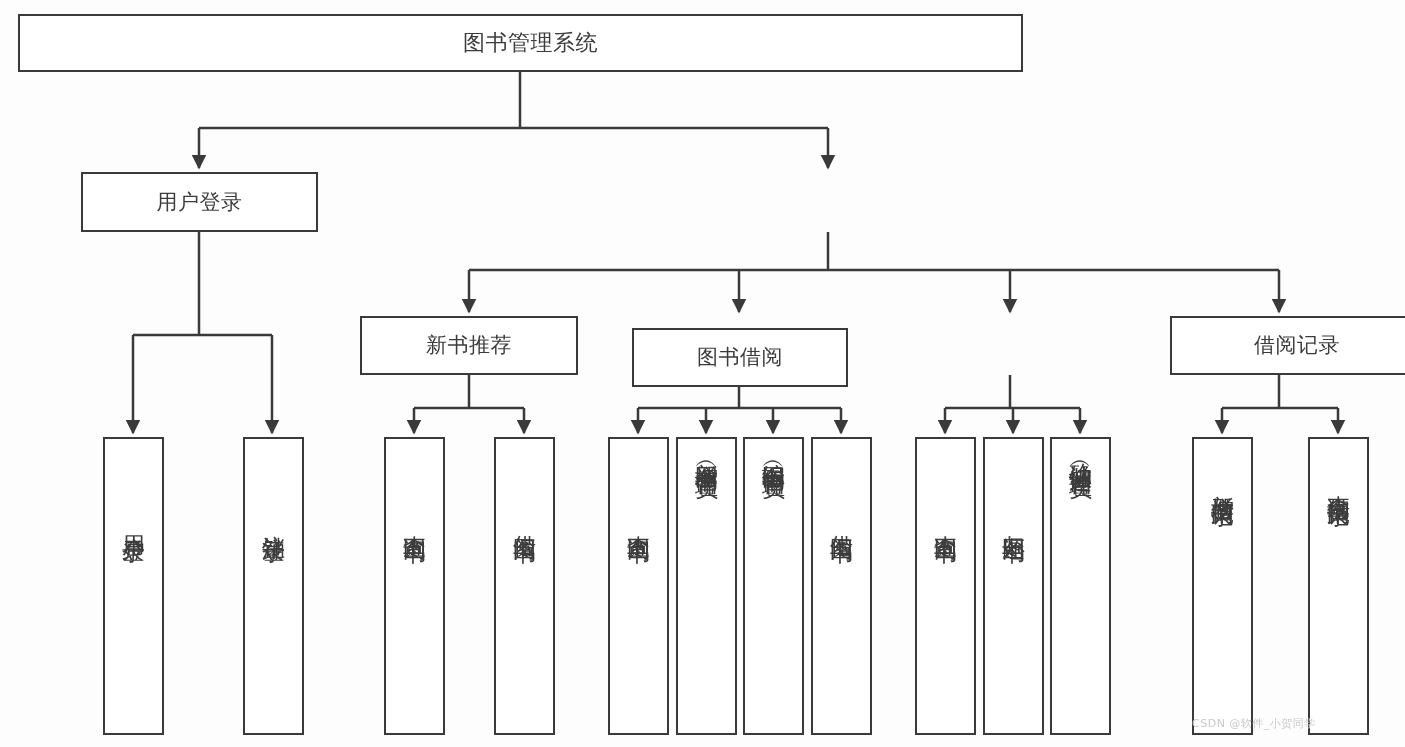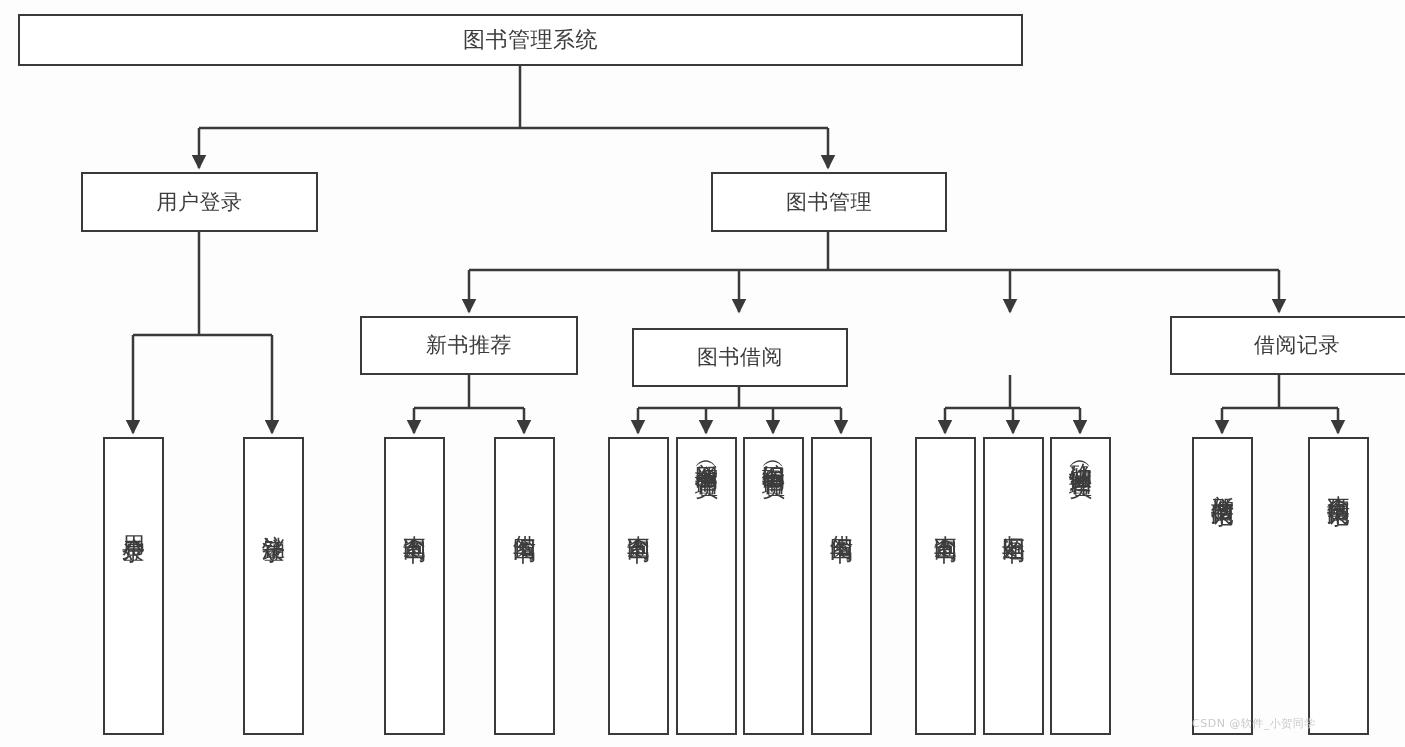--- a/index.html
+++ b/index.html
@@ -122,31 +122,28 @@
       <path d="M 1013 408 L 1013 433" marker-end="url(#arrow)"></path>
       <path d="M 1080 408 L 1080 433" marker-end="url(#arrow)"></path>
 
       <path d="M 1279 375 L 1279 408"></path>
       <path d="M 1222 408 L 1338 408"></path>
       <path d="M 1222 408 L 1222 433" marker-end="url(#arrow)"></path>
       <path d="M 1338 408 L 1338 433" marker-end="url(#arrow)"></path>
     </g>
   </svg>
 
-  <div class="node horiz root" style="left:18px; top:14px; width:1005px; height:52px;padding-left:20px;">
+  <div class="node horiz root" style="left:18px; top:14px; width:1005px; height:58px;padding-left:20px;">
     <span class="label">图书管理系统</span>
   </div>
 
   <div class="node horiz" style="left:81px; top:172px; width:237px; height:60px;">
     <span class="label">用户登录</span>
   </div>
 
-  <div class="node horiz" style="left:711px; top:172px; width:236px; height:60px;">
-    <span class="label">图书管理</span>
-  </div>
 
   <div class="node horiz" style="left:360px; top:316px; width:218px; height:59px;">
     <span class="label">新书推荐</span>
   </div>
 
   <div class="node horiz" style="left:632px; top:316px; width:216px; height:59px;margin-top:12px;">
     <span class="label">图书借阅</span>
   </div>
 
 

